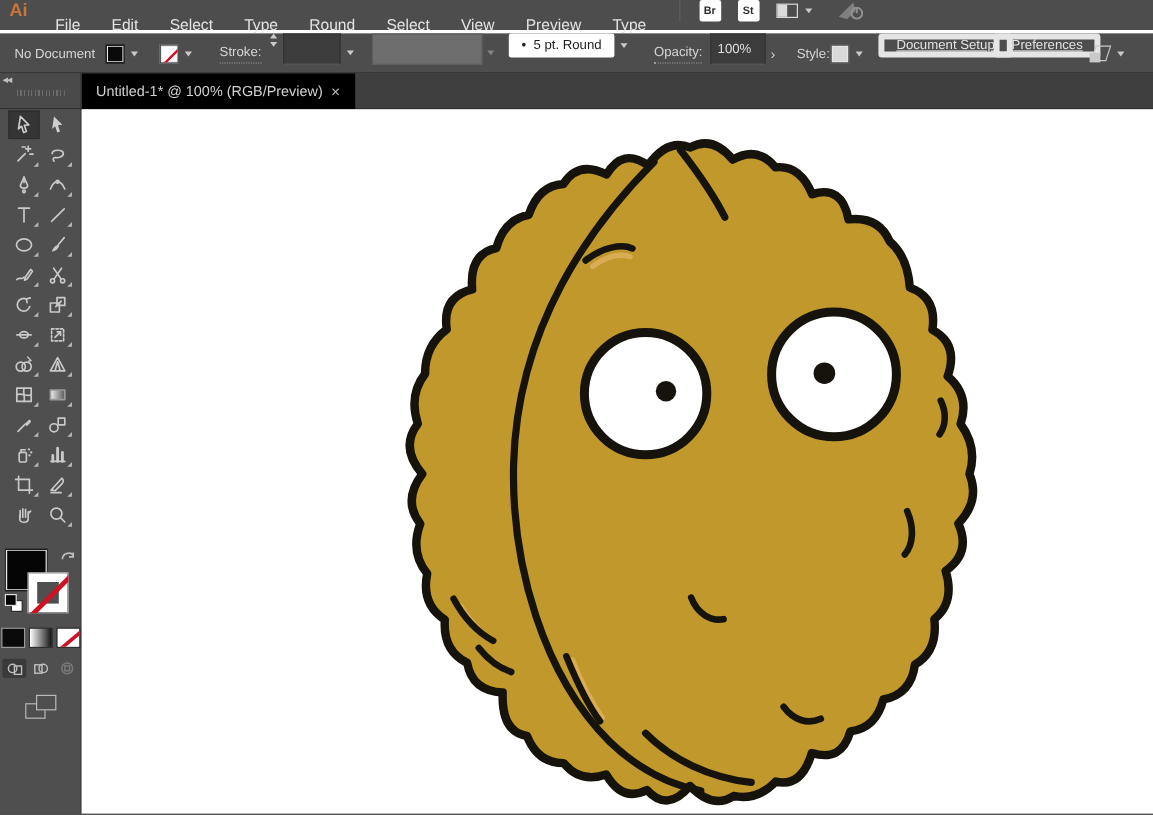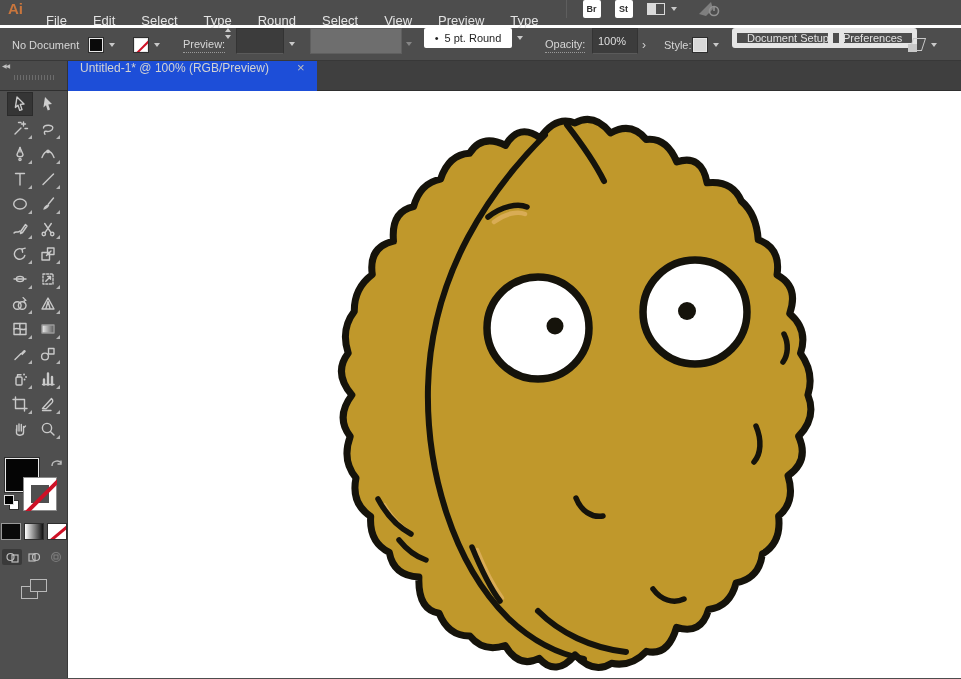--- a/index.html
+++ b/index.html
@@ -51,22 +51,22 @@
     border:1px solid #C9C9C9; transform:skewX(-18deg); }
   .align-glyph::after { content:''; position:absolute; left:0; bottom:1px; width:9px; height:8px;
     background:#C9C9C9; }
 
   
   .tabrow { height:30px; background:#3F3F3F; display:flex; border-bottom:1px solid #2F2F2F; }
   .panel-head { width:68px; background:#4A4A4A; position:relative; border-right:1px solid #333; }
   .collapse { position:absolute; left:2px; top:1px; color:#BFBFBF; font-size:6px; letter-spacing:-1px; }
   .dragdots { position:absolute; left:14px; top:14px; width:40px; height:5px;
     background:repeating-linear-gradient(90deg,#6C6C6C 0 1px,transparent 1px 3px); }
-  .doc-tab { background:#1d4ed8; height:30px; display:flex; padding:0 12px;
-    color:#D2D2D2; font-size:12px; gap:28px; }
+  .doc-tab { background:#000000; height:30px; display:flex; align-items:center; padding:0 12px;
+    color:#D2D2D2; font-size:12px; gap:7px; }
   .tab-close { color:#BDBDBD; font-size:13px; line-height:1; }
 
   
   .main { display:flex; height:587px; }
   .toolbar { width:68px; background:#4F4F4F; border-right:1px solid #3A3A3A;
     display:flex; flex-direction:column; align-items:center; padding-top:1px; }
   .tool-grid { display:grid; grid-template-columns:28px 28px; grid-auto-rows:25px; }
   .tcell { width:26px; height:24px; display:flex; align-items:center; justify-content:center;
     position:relative; margin:0 1px; }
   .tcell.active { background:#353535; box-shadow:inset 0 0 0 1px #2B2B2B; }
@@ -144,21 +144,21 @@
 
   <div class="cb" style="left:88px; gap:5px">
     <div class="swatch fill-black"></div>
     <span class="chev"></span>
   </div>
   <div class="cb" style="left:133px; gap:5px">
     <div class="swatch none"></div>
     <span class="chev"></span>
   </div>
 
-  <span class="cb dotted-label" style="left:183px; height:16px; top:9px">Preview:</span>
+  <span class="cb dotted-label" style="left:183px; height:16px; top:9px">Stroke:</span>
   <div class="cb stepper" style="left:221px">
     <span class="up"></span>
       <span class="chev"></span>
   </div>
   <div class="cb well" style="left:236px; width:48px"></div>
   <span class="cb chev" style="left:289px; top:14px"></span>
 
   <div class="cb well disabled" style="left:310px; width:92px"></div>
   <span class="cb chev" style="left:406px; top:14px; opacity:.45"></span>
 

